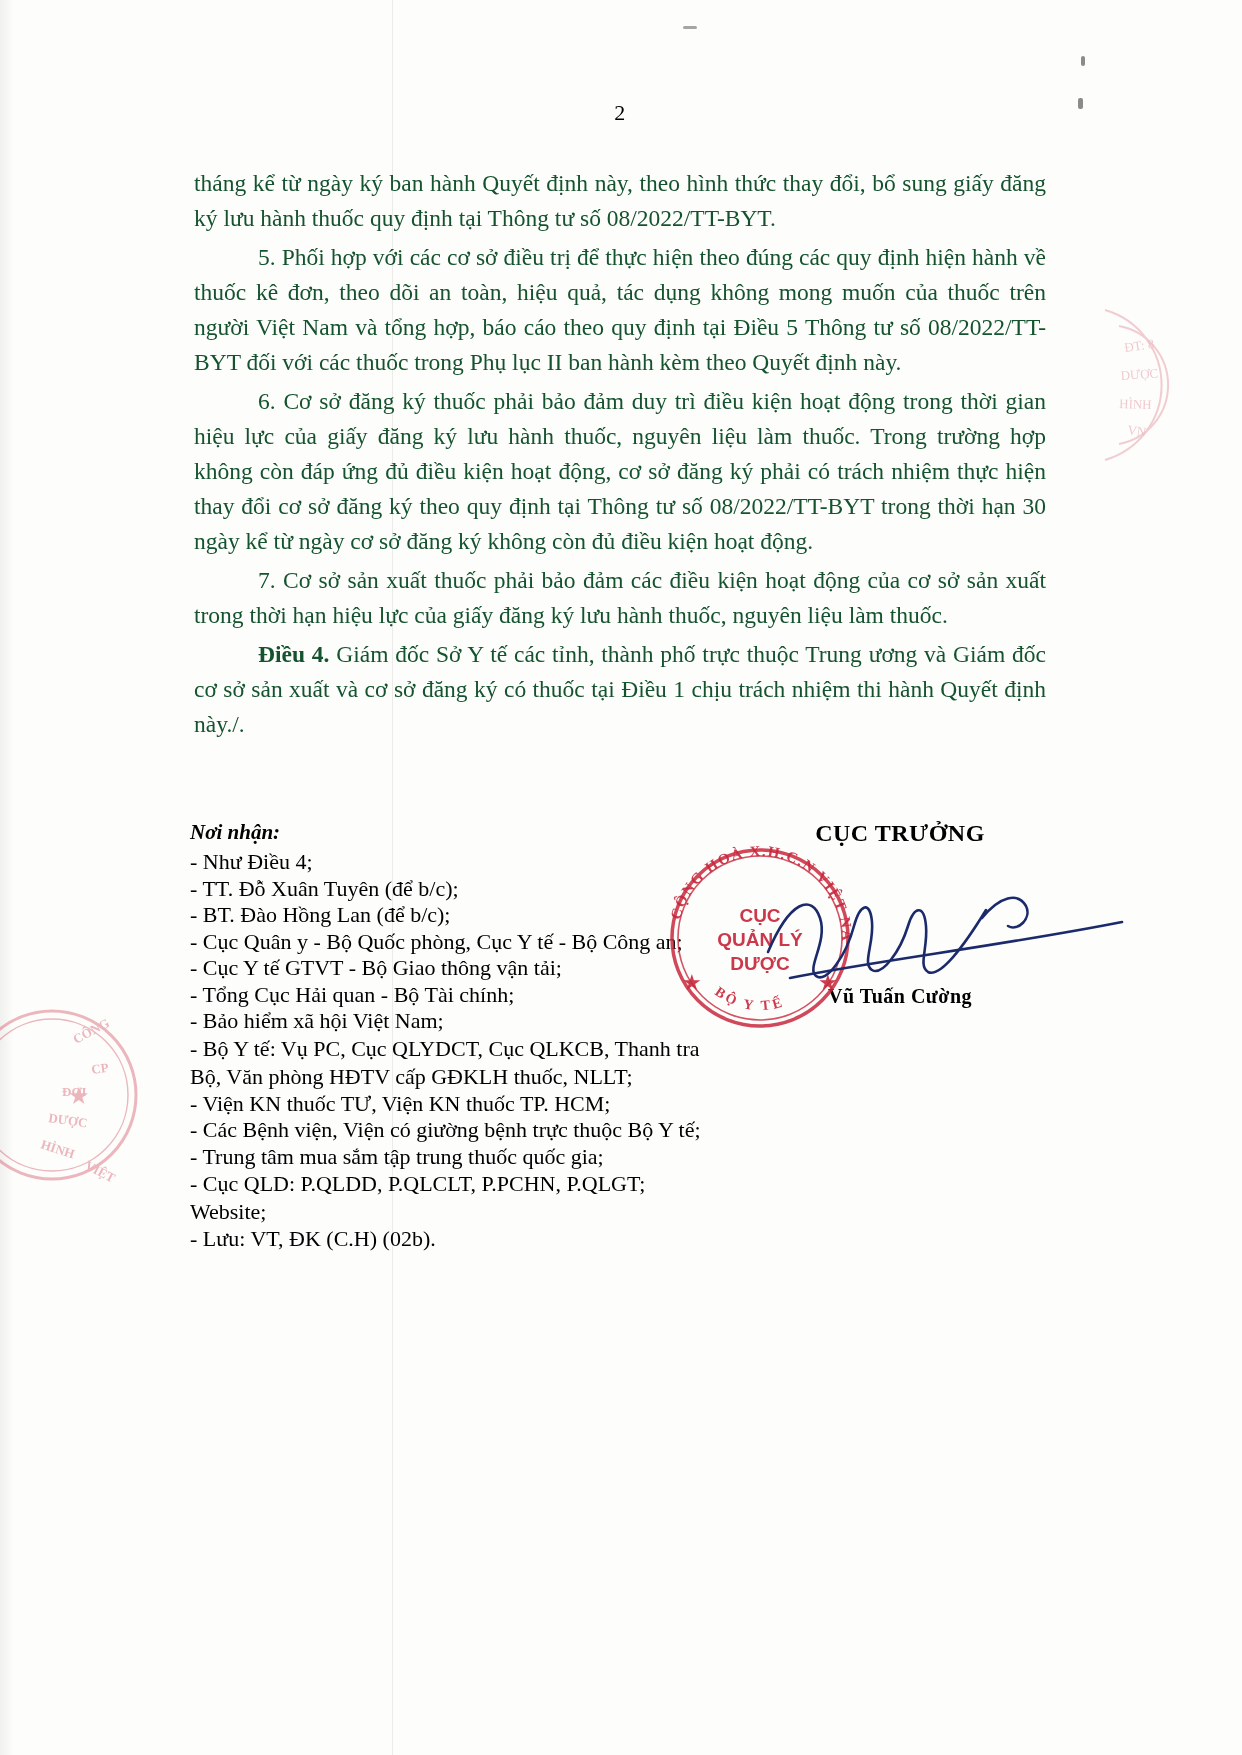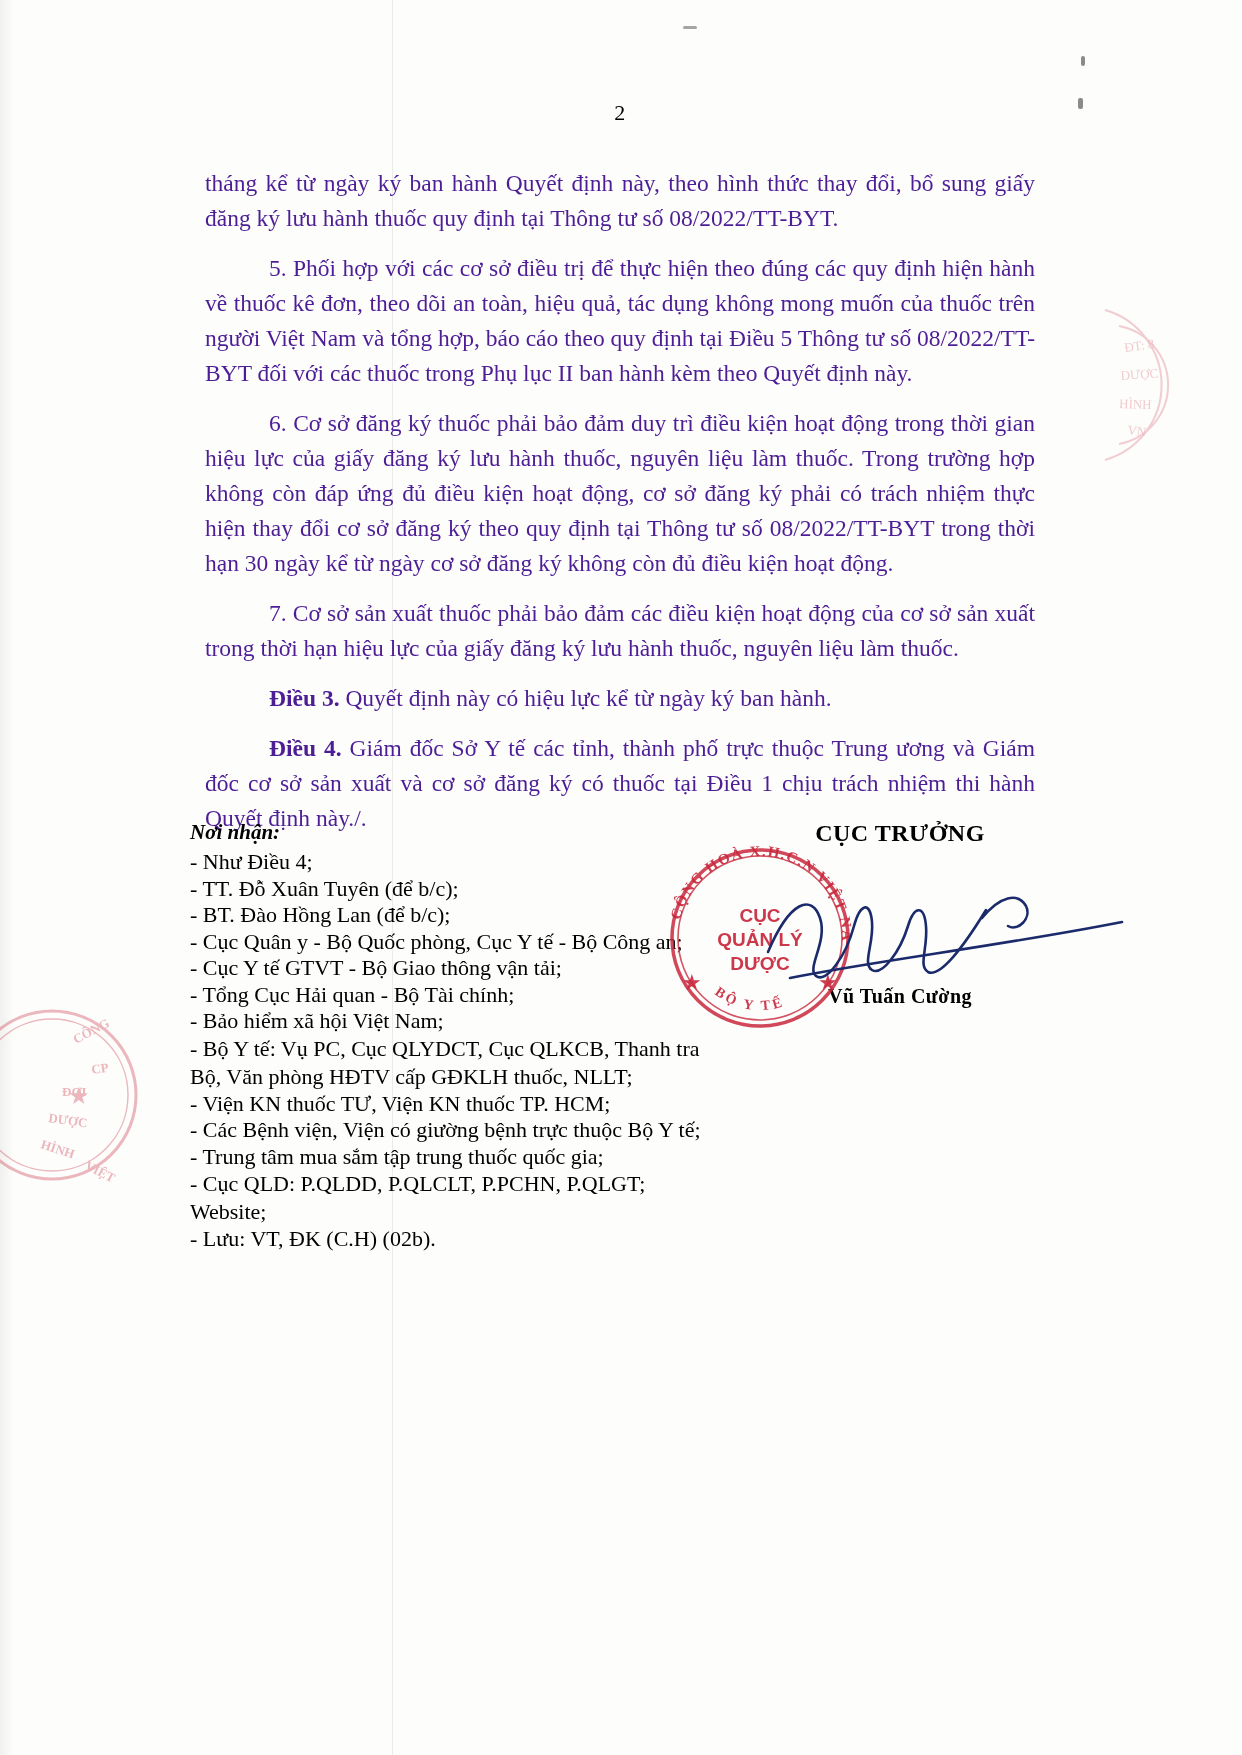--- a/index.html
+++ b/index.html
@@ -46,26 +46,26 @@
   }
 
   .page-number {
     text-align: center;
     font-size: 22px;
     margin: 0 0 40px 0;
     letter-spacing: 0.5px;
   }
 
   p.body-text {
-    margin: 15px;
+    margin: 4px;
     font-size: 23.5px;
     line-height: 35px;
     text-align: justify;
     text-justify: inter-word;
-    color: #4c1d95;
+    color: #14532d;
   }
   p.body-text.indent {
     text-indent: 64px;
   }
   .bold {
     font-weight: bold;
   }
 
   
   .footer {
@@ -195,21 +195,20 @@
   </div>
 
   <div class="content">
     <div class="page-number">2</div>
 
     <p class="body-text">tháng kể từ ngày ký ban hành Quyết định này, theo hình thức thay đổi, bổ sung giấy đăng ký lưu hành thuốc quy định tại Thông tư số 08/2022/TT-BYT.</p>
     <p class="body-text indent">5. Phối hợp với các cơ sở điều trị để thực hiện theo đúng các quy định hiện hành về thuốc kê đơn, theo dõi an toàn, hiệu quả, tác dụng không mong muốn của thuốc trên người Việt Nam và tổng hợp, báo cáo theo quy định tại Điều 5 Thông tư số 08/2022/TT-BYT đối với các thuốc trong Phụ lục II ban hành kèm theo Quyết định này.</p>
     <p class="body-text indent">6. Cơ sở đăng ký thuốc phải bảo đảm duy trì điều kiện hoạt động trong thời gian hiệu lực của giấy đăng ký lưu hành thuốc, nguyên liệu làm thuốc. Trong trường hợp không còn đáp ứng đủ điều kiện hoạt động, cơ sở đăng ký phải có trách nhiệm thực hiện thay đổi cơ sở đăng ký theo quy định tại Thông tư số 08/2022/TT-BYT trong thời hạn 30 ngày kể từ ngày cơ sở đăng ký không còn đủ điều kiện hoạt động.</p>
     <p class="body-text indent">7. Cơ sở sản xuất thuốc phải bảo đảm các điều kiện hoạt động của cơ sở sản xuất trong thời hạn hiệu lực của giấy đăng ký lưu hành thuốc, nguyên liệu làm thuốc.</p>
 
-    <p class="body-text indent"><span class="bold">Điều 3.</span><span> Quyết định này có hiệu lực kể từ ngày ký ban hành.</span></p>
     <p class="body-text indent"><span class="bold">Điều 4.</span><span> Giám đốc Sở Y tế các tỉnh, thành phố trực thuộc Trung ương và Giám đốc cơ sở sản xuất và cơ sở đăng ký có thuốc tại Điều 1 chịu trách nhiệm thi hành Quyết định này./.</span></p>
   </div>
 
   <div class="footer">
 
     <div class="recipients">
       <div class="recipients-title">Nơi nhận:</div>
       <ul>
         <li>- Như Điều 4;</li>
         <li>- TT. Đỗ Xuân Tuyên (để b/c);</li>

